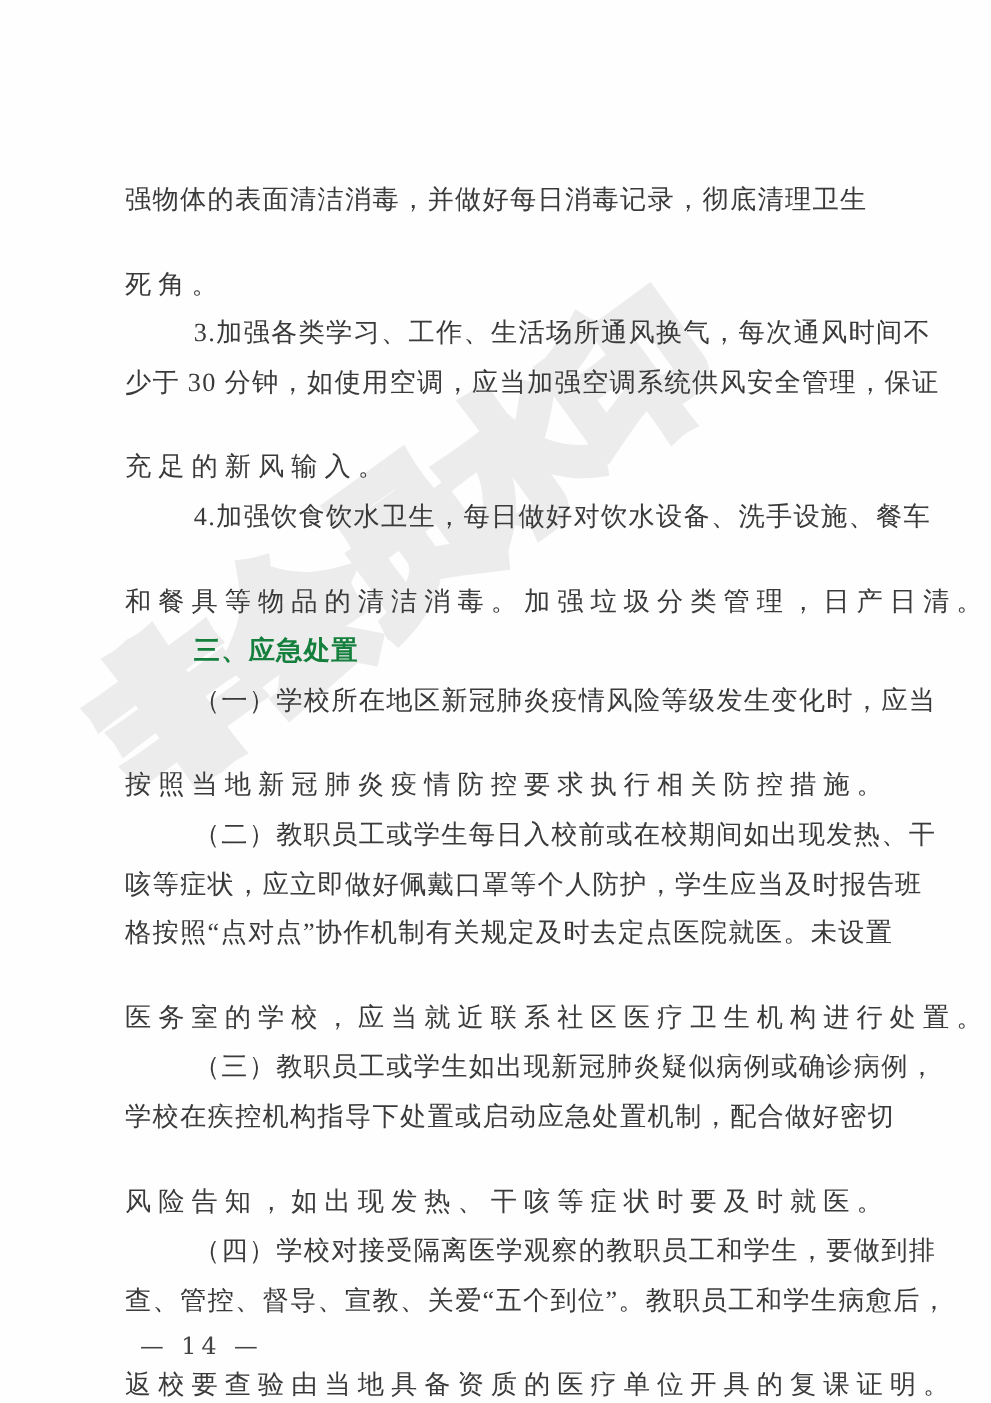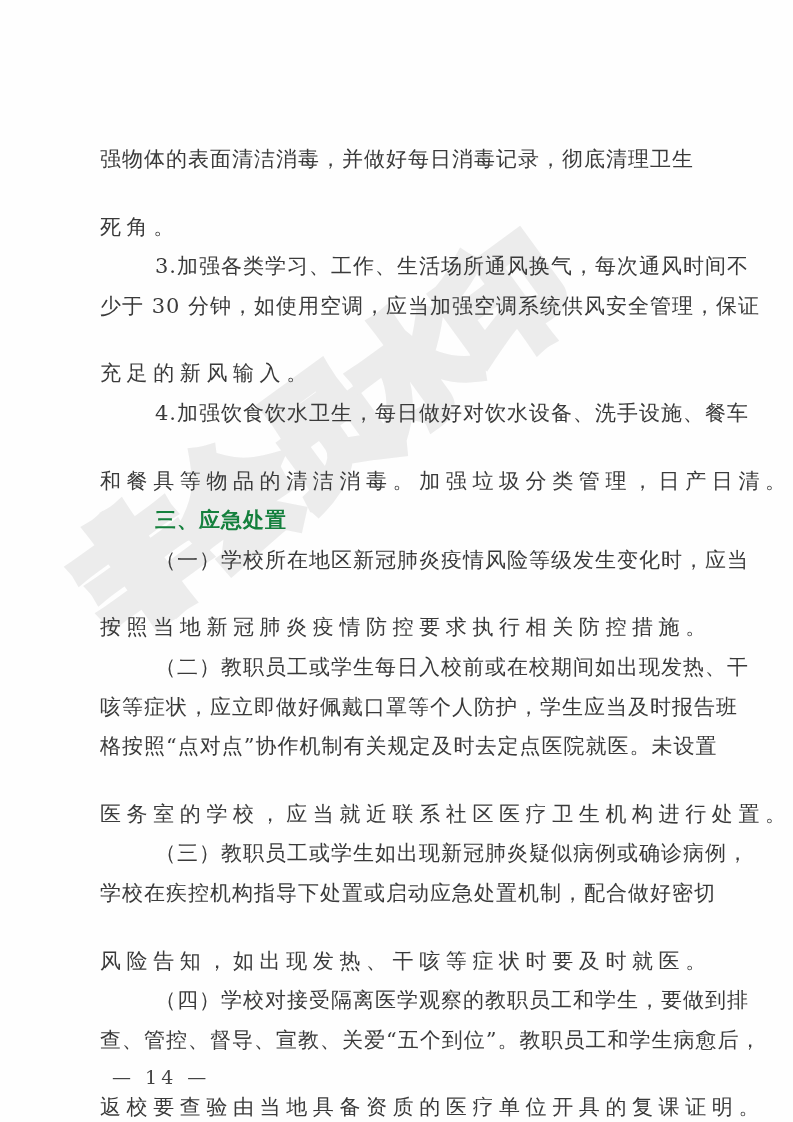--- a/index.html
+++ b/index.html
@@ -47,20 +47,21 @@
     z-index: 2;
   }
   .line {
     height: 39.6px;
     line-height: 24px;
     font-size: 21px;
     white-space: nowrap;
     text-align: justify;
     text-align-last: justify;
     letter-spacing: 1px;
+    font-family: Liberation Serif, serif;
   }
   .line.short {
     text-align-last: left;
     letter-spacing: 5.6px;
     margin-top: 28px;
   }
   .line.indent {
     padding-left: 55px;
   }
   .line.heading {

